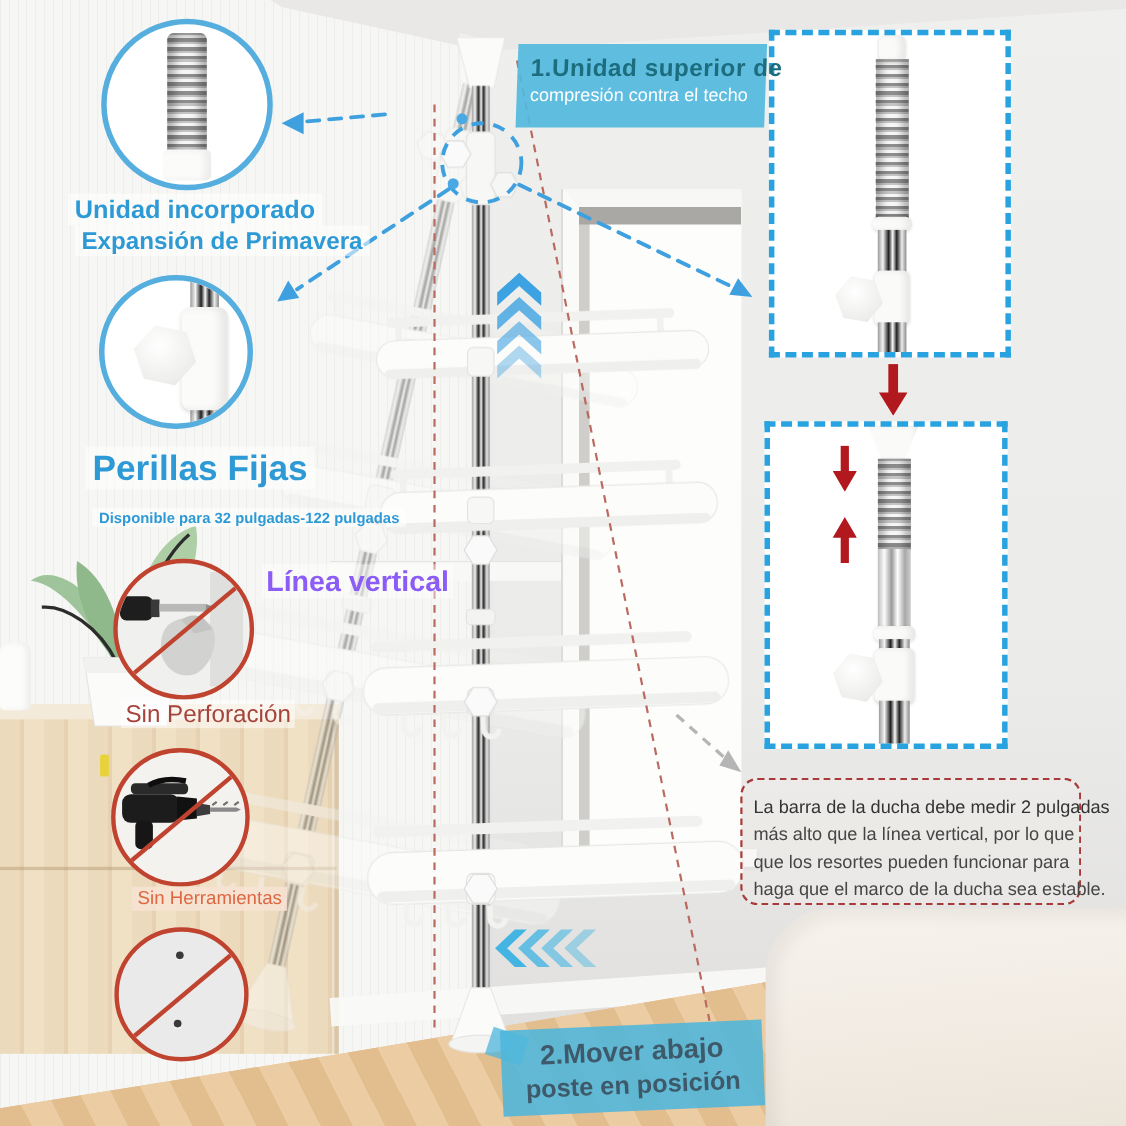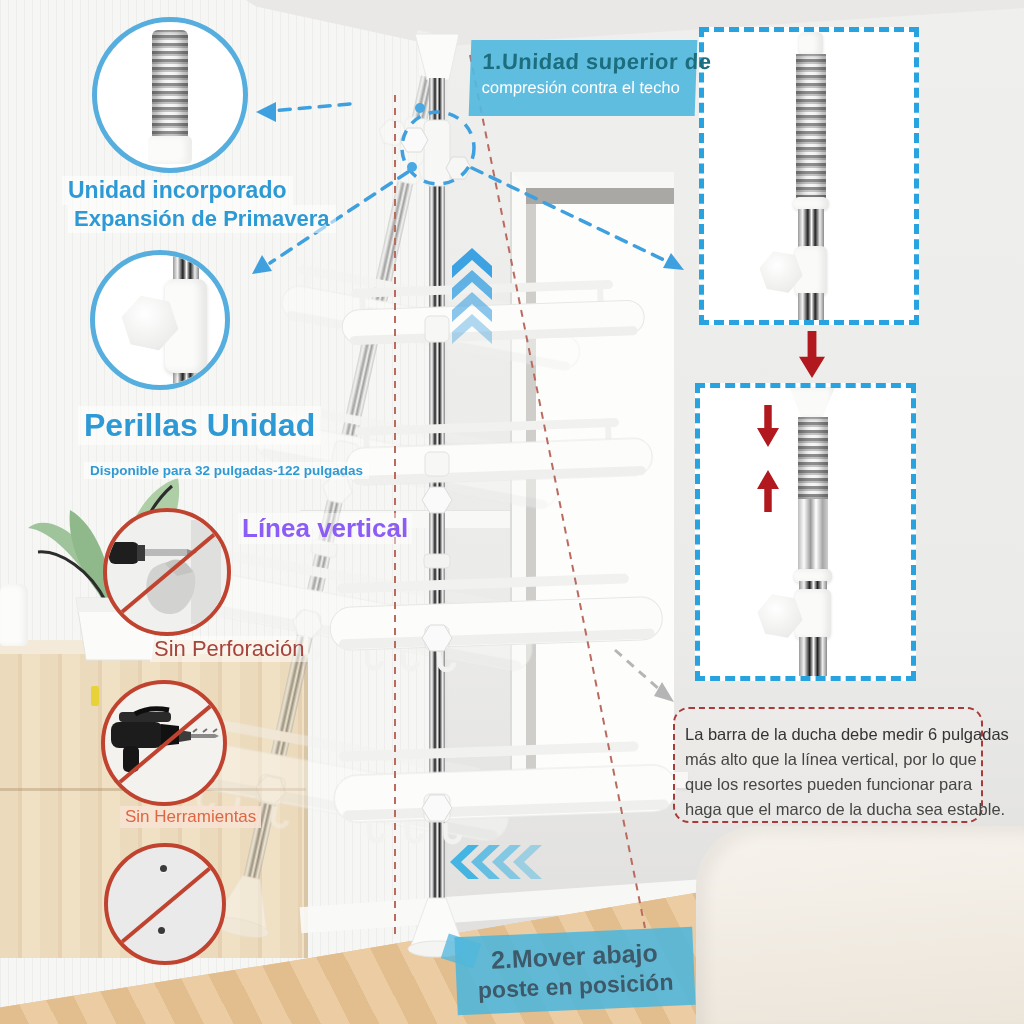--- a/index.html
+++ b/index.html
@@ -74,21 +74,21 @@
   .red-arrow.up{transform:rotate(180deg);}
 
   
   .cap-blue{color:#2d9ad6;font-weight:bold;background:rgba(255,255,255,.55);padding:1px 6px;white-space:nowrap;}
   .t-fuerte{left:62px;top:176px;font-size:23px;}
   .t-expansion{left:68px;top:205px;font-size:22px;}
   .t-perillas{left:78px;top:406px;font-size:32px;}
   .t-perillas-sub{left:80px;top:440px;font-size:20px;}
   .t-perillas-note{left:84px;top:462px;font-size:13.5px;}
   .t-linea{left:238px;top:513px;font-size:26px;font-weight:bold;color:#8b5cf6;background:rgba(255,255,255,.45);padding:0 4px;white-space:nowrap;}
-  .t-ban1{left:110px;top:636px;font-size:22px;color:#a5433c;background:rgba(255,255,255,.5);padding:0 4px;white-space:nowrap;margin-left:40px;}
+  .t-ban1{left:110px;top:636px;font-size:22px;color:#a5433c;background:rgba(255,255,255,.5);padding:0 4px;white-space:nowrap;}
   .t-ban2{left:120px;top:806px;font-size:17px;color:#dd6743;background:rgba(248,227,211,.85);padding:1px 5px;white-space:nowrap;}
   .t-ban3{left:116px;top:953px;font-size:26px;color:#c23a2b;background:rgba(243,220,200,.85);padding:1px 6px;white-space:nowrap;}
   .step-box{background:rgba(82,184,222,.92);color:#1c6d7d;}
   .step1{left:470px;top:40px;width:226px;height:76px;padding:9px 10px 0 12px;transform:skewX(-2deg);}
   .step1 .l1{font-size:22px;font-weight:bold;letter-spacing:.5px;white-space:nowrap;}
   .step1 .l2{font-size:16.5px;color:#ffffff;margin-top:3px;white-space:nowrap;}
   .step2{left:456px;top:932px;width:238px;height:78px;padding:10px 0 0 0;text-align:center;
     background:rgba(77,182,220,.88);transform:rotate(-2.5deg);color:#3e5a6a;}
   .step2 .l1{font-size:25px;font-weight:bold;white-space:nowrap;}
   .step2 .l2{font-size:23px;font-weight:bold;margin-top:2px;white-space:nowrap;}
@@ -240,21 +240,21 @@
     <div class="spring-collar"></div>
   </div>
   <div class="abs cap-blue t-fuerte">Unidad incorporado</div>
   <div class="abs cap-blue t-expansion">Expansión de Primavera</div>
 
   <div class="abs photo-circle c-knob">
     <div class="knob-pole"></div>
     <div class="knob-clamp"></div>
     <div class="hex knob-hex"></div>
   </div>
-  <div class="abs cap-blue t-perillas">Perillas Unidad</div>
+  <div class="abs cap-blue t-perillas">Perillas Fijas</div>
   <div class="abs cap-blue t-perillas-note">Disponible para 32 pulgadas-122 pulgadas</div>
 
   <div class="abs t-linea">Línea vertical</div>
 
   <div class="abs ban-circle c-ban1">
     <svg width="120" height="120" viewBox="0 0 120 120">
       <rect x="84" y="8" width="30" height="104" fill="#dfdfdd"></rect>
       <rect x="2" y="30" width="30" height="22" rx="6" fill="#1e1e1e"></rect>
       <rect x="30" y="33" width="8" height="16" fill="#3a3a3a"></rect>
       <rect x="38" y="37" width="42" height="7" fill="#b9b9b9"></rect>
@@ -308,21 +308,21 @@
     <div class="abs pole-chrome" style="left:104px;top:198px;width:28px;height:10px;"></div>
     <div class="abs white-part" style="left:100px;top:206px;width:36px;height:50px;"></div>
     <div class="abs hex" style="left:62px;top:212px;width:46px;height:42px;transform:rotate(10deg);box-shadow:2px 3px 5px rgba(0,0,0,.15);"></div>
     <div class="abs pole-chrome" style="left:104px;top:254px;width:28px;height:39px;"></div>
     <div class="abs red-arrow" style="left:62px;top:22px;width:22px;height:42px;"></div>
     <div class="abs red-arrow up" style="left:62px;top:87px;width:22px;height:42px;"></div>
     <div class="panel-border"></div>
   </div>
 
   <div class="abs info-box">
-    <div class="line">La barra de la ducha debe medir 6 pulgadas</div>
+    <div class="line">La barra de la ducha debe medir 2 pulgadas</div>
     <div class="line">más alto que la línea vertical, por lo que</div>
     <div class="line">que los resortes pueden funcionar para</div>
     <div class="line">haga que el marco de la ducha sea estable.</div>
   </div>
 
   <div class="abs step-box step1">
     <div class="l1">1.Unidad superior de</div>
     <div class="l2">compresión contra el techo</div>
   </div>
 

